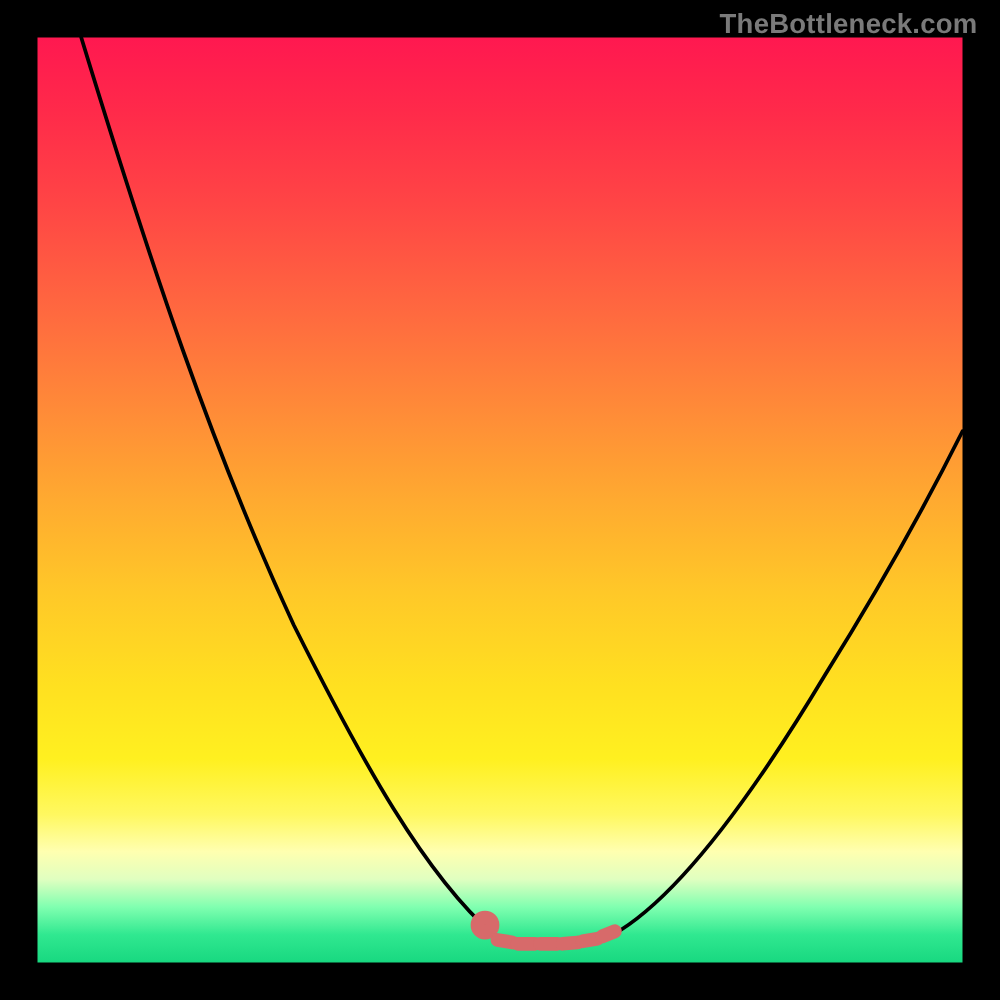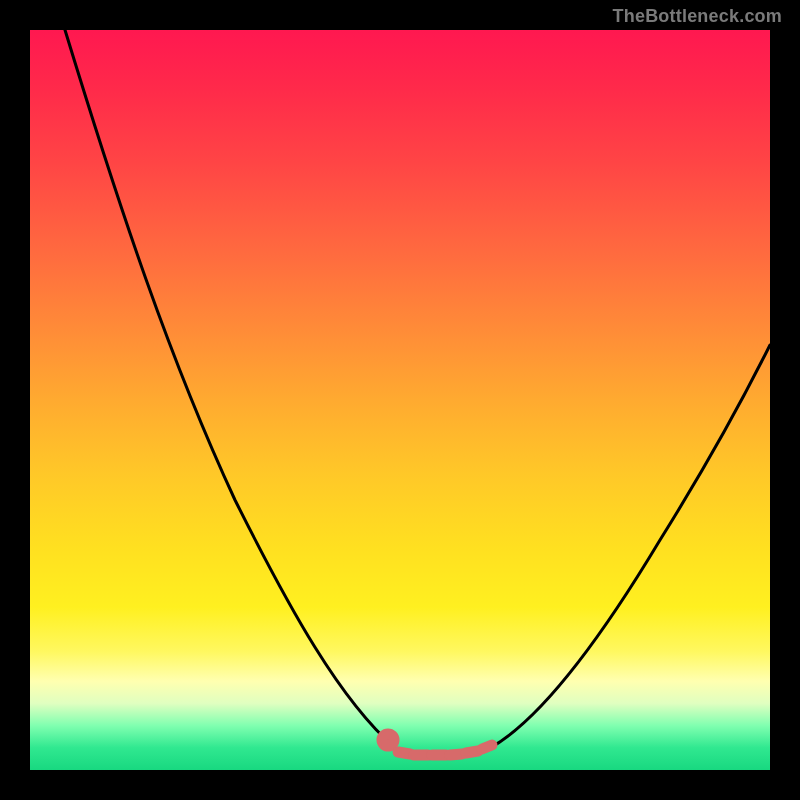--- a/index.html
+++ b/index.html
@@ -32,21 +32,21 @@
       #80ffb0 94%,
       #30e890 97%,
       #18d880 100%
     );
   }
   .watermark {
     position: absolute;
     top: 6px;
     right: 18px;
     font-family: Arial, Helvetica, sans-serif;
-    font-size: 18px;
+    font-size: 22px;
     font-weight: 600;
     color: #7a7a7a;
     letter-spacing: 0.2px;
     user-select: none;
   }
   svg.curve {
     position: absolute;
     left: 0;
     top: 0;
     width: 800px;

